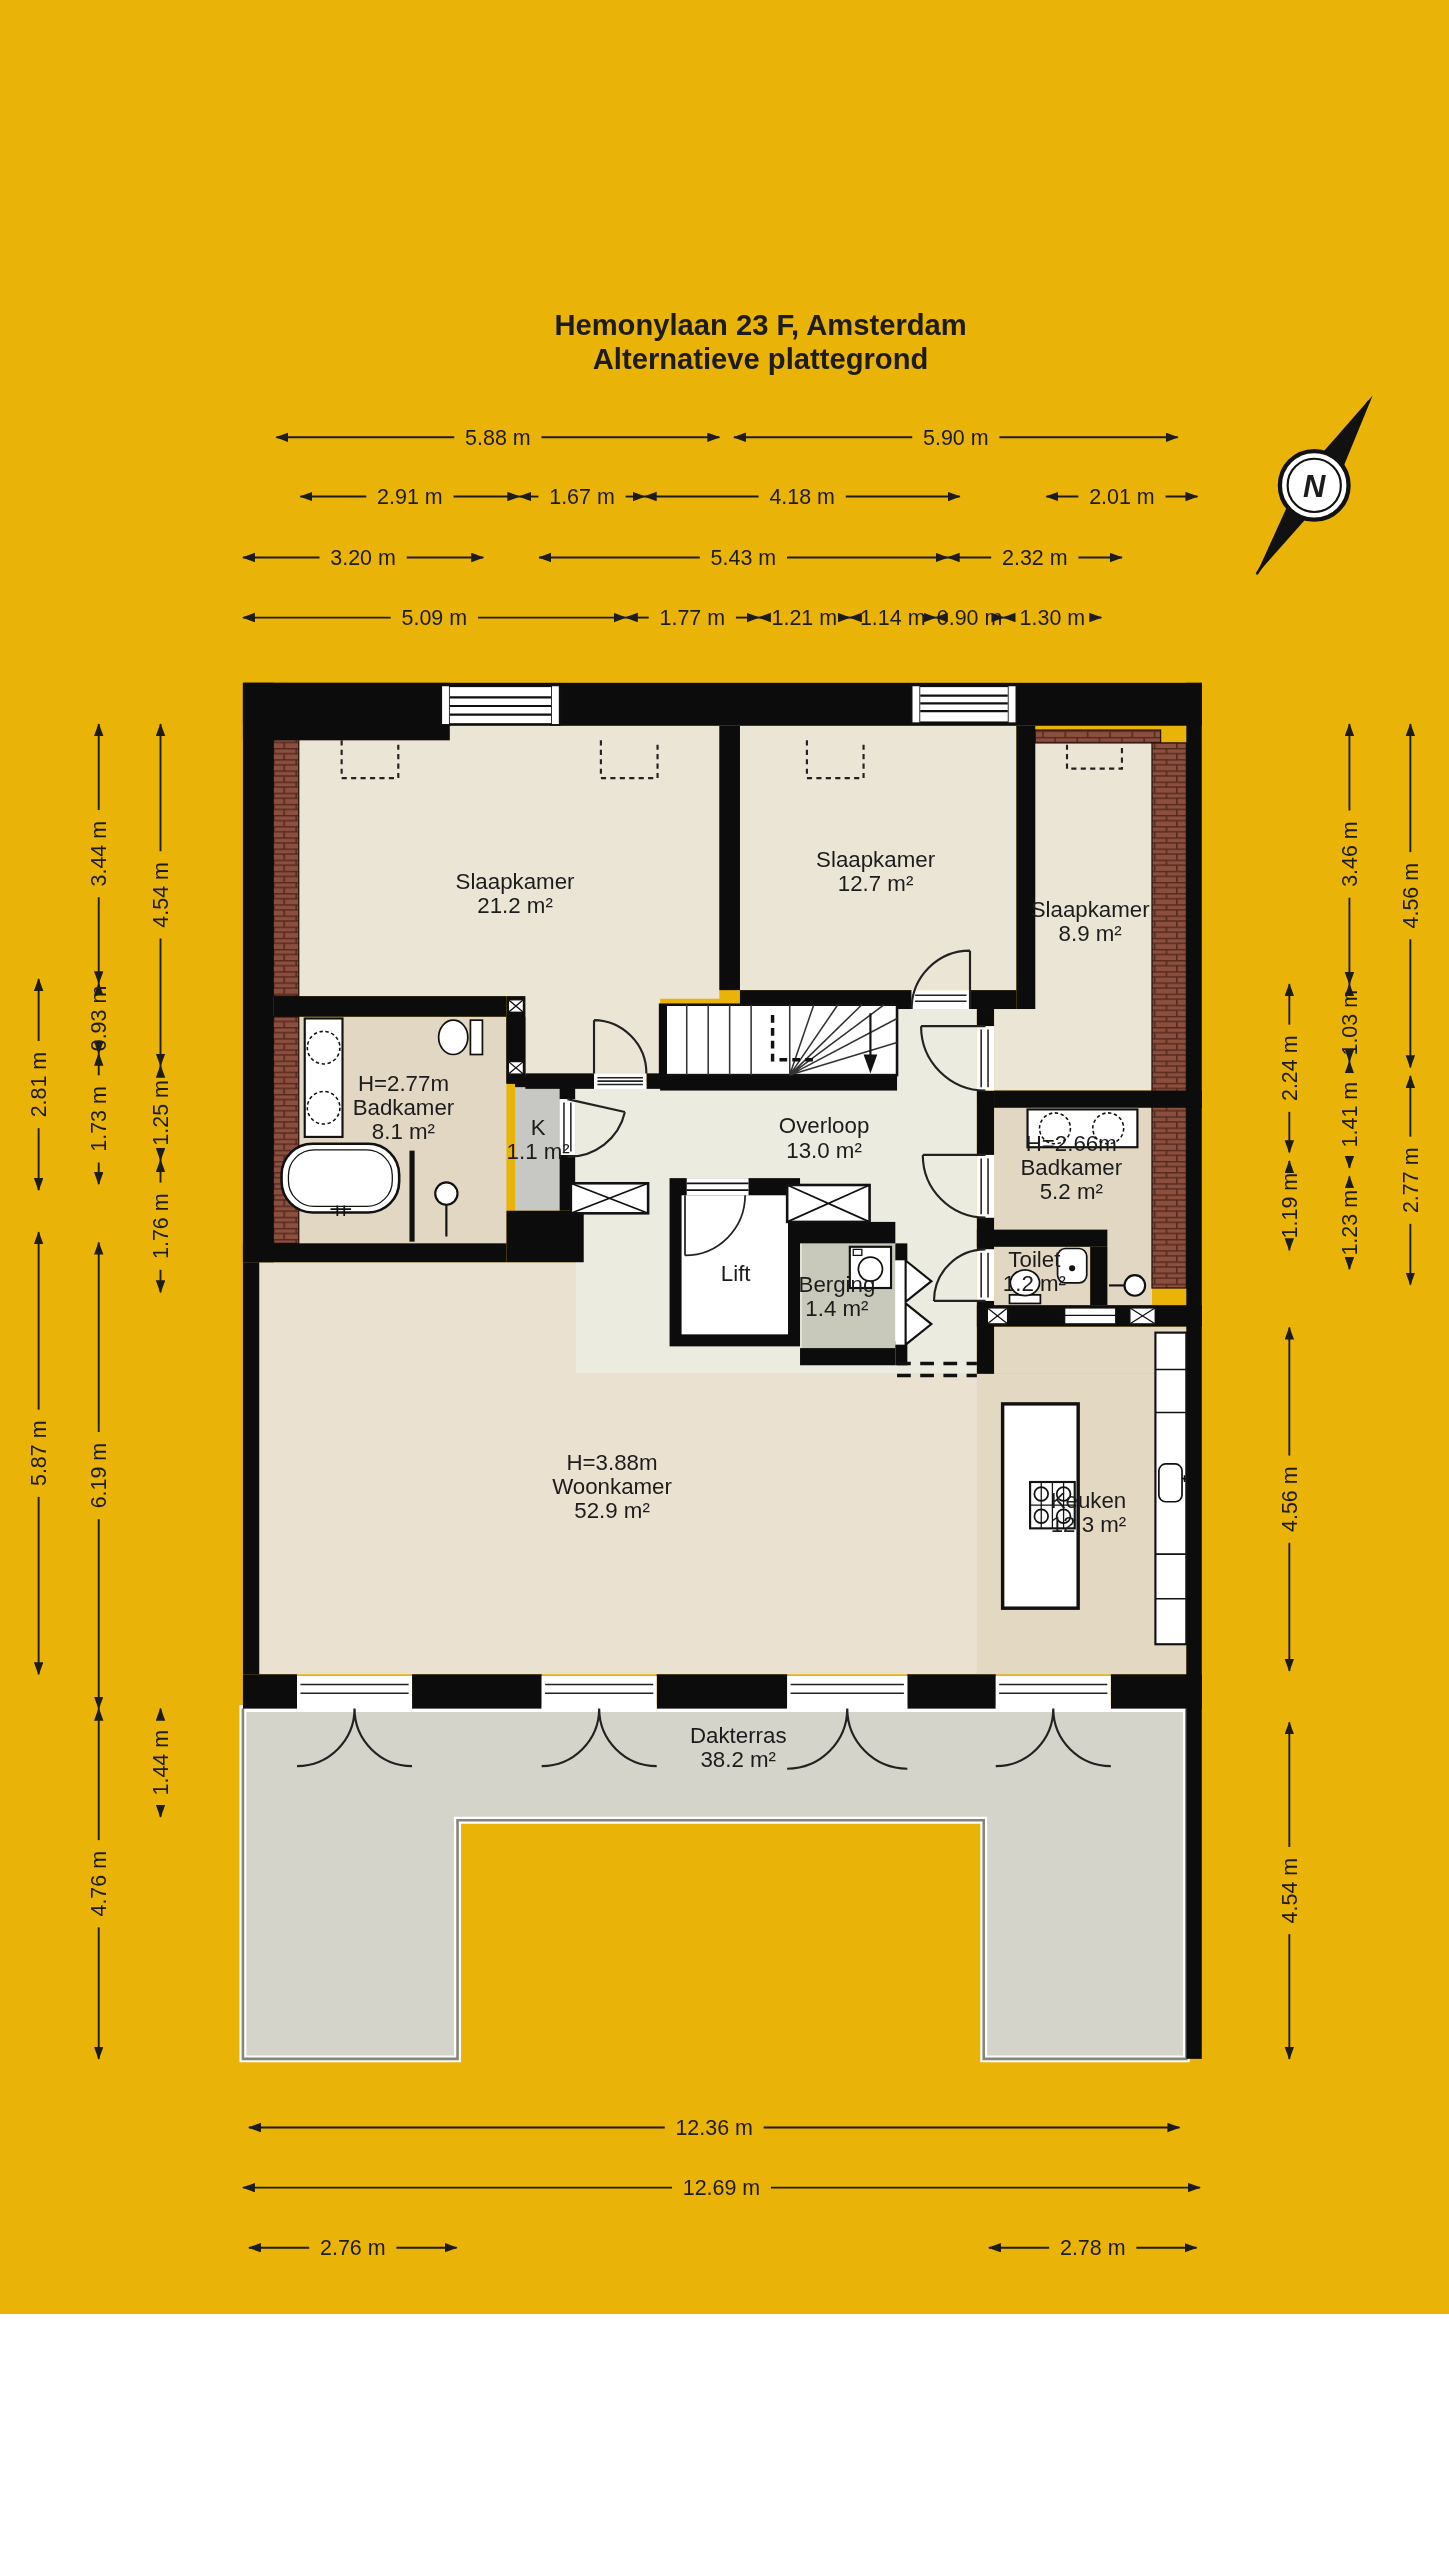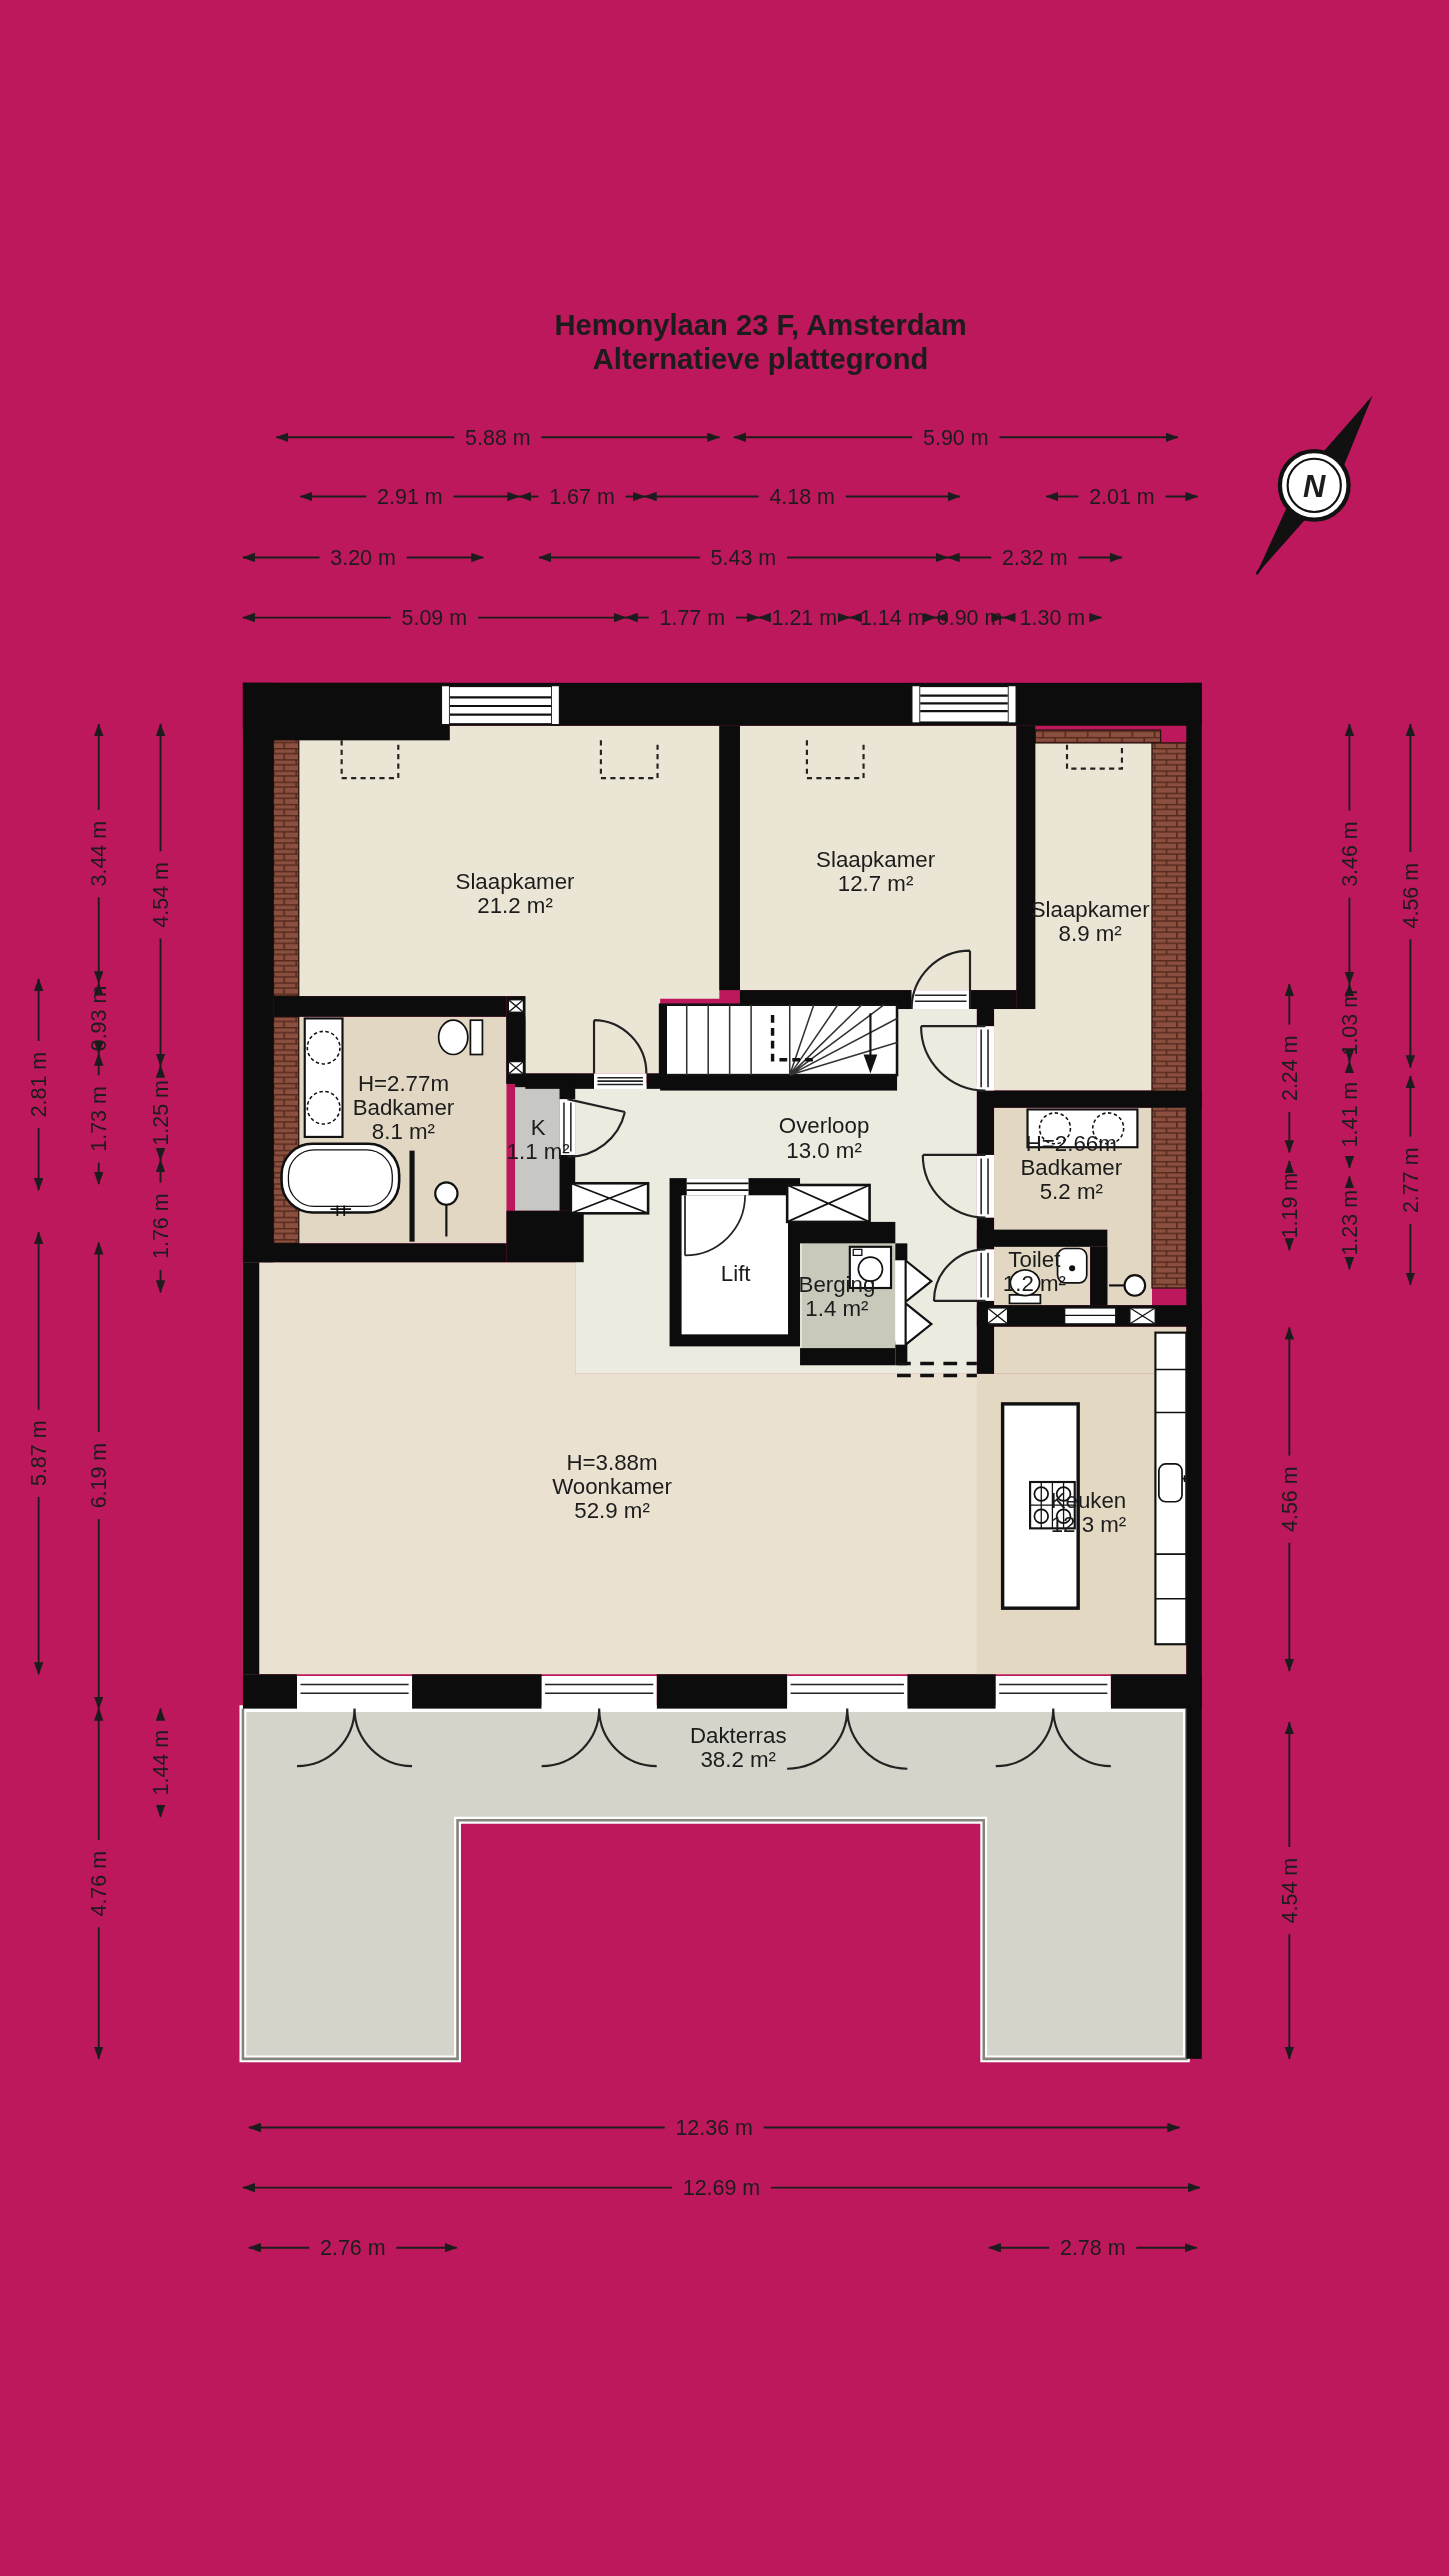--- a/index.html
+++ b/index.html
@@ -1,16 +1,16 @@
 <!DOCTYPE html>
 <html style="font-size:13.7px"><head>
 <meta charset="utf-8">
 <style>
   html,body{margin:0;padding:0;background:#ffffff;}
-  .page{width:1449px;height:2576px;position:relative;background:#be185d;}
+  .page{width:1449px;height:2314px;position:relative;background:#eab308;}
   svg{display:block;font-family:"Liberation Sans",sans-serif;}
   text{fill:#1c1c1c;}
   .title-text{font-weight:bold;font-size:34px;}
   .room-label{font-size:26px;}
   .dim-label{font-size:25px;}
   .compass-n{font-weight:bold;font-style:italic;font-size:36px;}
 </style>
 </head>
 <body>
 

